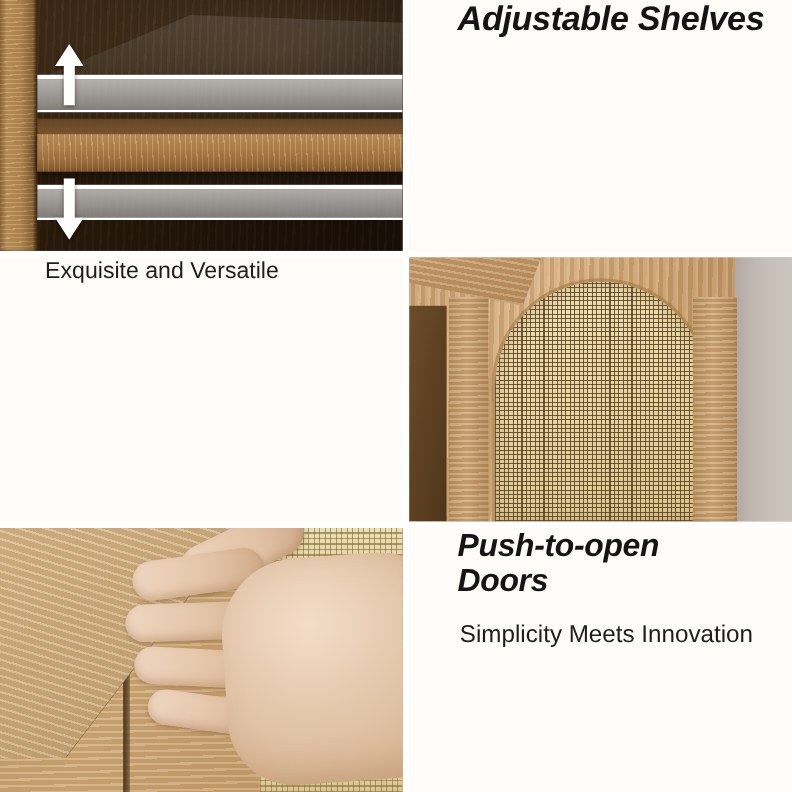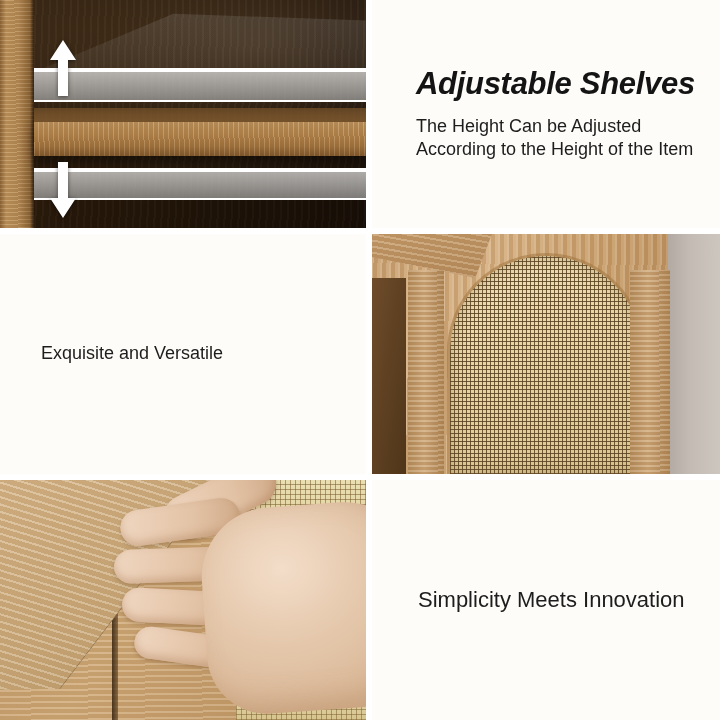--- a/index.html
+++ b/index.html
@@ -7,21 +7,21 @@
     width:720px;height:720px;
     background:#ffffff;
     font-family:"Liberation Sans", sans-serif;
     overflow:hidden;
   }
   .sheet{position:relative;width:720px;height:720px;background:#ffffff;}
 
   .panel{position:absolute;overflow:hidden;}
 
   
-  .textpanel{background:#fdfcf9;display:flex;flex-direction:column;justify-content:center;}
+  .textpanel{background:#fdfcf9;display:flex;flex-direction:column;}
   .title{
     font-weight:700;font-style:italic;color:#141414;
     letter-spacing:-0.3px;line-height:1.12;
     white-space:pre-line;
   }
   .subtitle{
     font-weight:400;font-style:normal;color:#1d1d1d;
     line-height:1.28;white-space:pre-line;
   }
 
@@ -90,21 +90,21 @@
   .arrow svg{display:block;filter:drop-shadow(0 1px 2px rgba(0,0,0,.5));}
 
   
   #t-shelf{left:372px;top:0;width:348px;height:228px;padding-left:44px;box-sizing:border-box;}
   #t-shelf .title{font-size:31px;margin-bottom:14px;}
   #t-shelf .subtitle{font-size:18px;}
 
   
   #t-rattan{left:0;top:234px;width:366px;height:240px;padding-left:38px;box-sizing:border-box;}
   #t-rattan .title{font-size:29px;margin-bottom:18px;}
-  #t-rattan .subtitle{font-size:18px;padding-left:3px;}
+  #t-rattan .subtitle{font-size:21px;padding-left:3px;}
 
   
   #p-rattan{left:372px;top:234px;width:348px;height:240px;background:#c8a377;}
   .wall{
     position:absolute;right:0;top:0;width:52px;height:100%;
     background:linear-gradient(90deg,#b2aaa2 0%,#c3bbb3 40%,#cdc6bf 100%);
   }
   .door-wood{
     position:absolute;left:0;top:0;width:296px;height:100%;
     background:
@@ -256,22 +256,20 @@
     </div>
     <div class="arrow" style="left:50px;top:162px;">
       <svg width="26" height="56" viewBox="0 0 26 56">
         <polygon points="13,56 26,36 18,36 18,0 8,0 8,36 0,36" fill="#ffffff"></polygon>
       </svg>
     </div>
   </div>
 
   <div class="panel textpanel" id="t-shelf">
     <div class="title">Adjustable Shelves</div>
-    <div class="subtitle">The Height Can be Adjusted
-According to the Height of the Item</div>
   </div>
 
   <div class="panel textpanel" id="t-rattan">
     <div class="subtitle">Exquisite and Versatile</div>
   </div>
 
   <div class="panel" id="p-rattan">
     <div class="wall"></div>
     <div class="door-wood"></div>
     <div class="top-rail"></div>
@@ -291,16 +289,18 @@
       <div class="finger" id="f-thumb"></div>
       <div class="finger" id="f-index"></div>
       <div class="finger" id="f-mid"></div>
       <div class="finger" id="f-ring"></div>
       <div class="finger" id="f-pinky"></div>
       <div class="palm"></div>
     </div>
   </div>
 
   <div class="panel textpanel" id="t-push">
+    <div class="title">Push-to-open
+Doors</div>
     <div class="subtitle">Simplicity Meets Innovation</div>
   </div>
 
 </div>
 
 </body></html>

